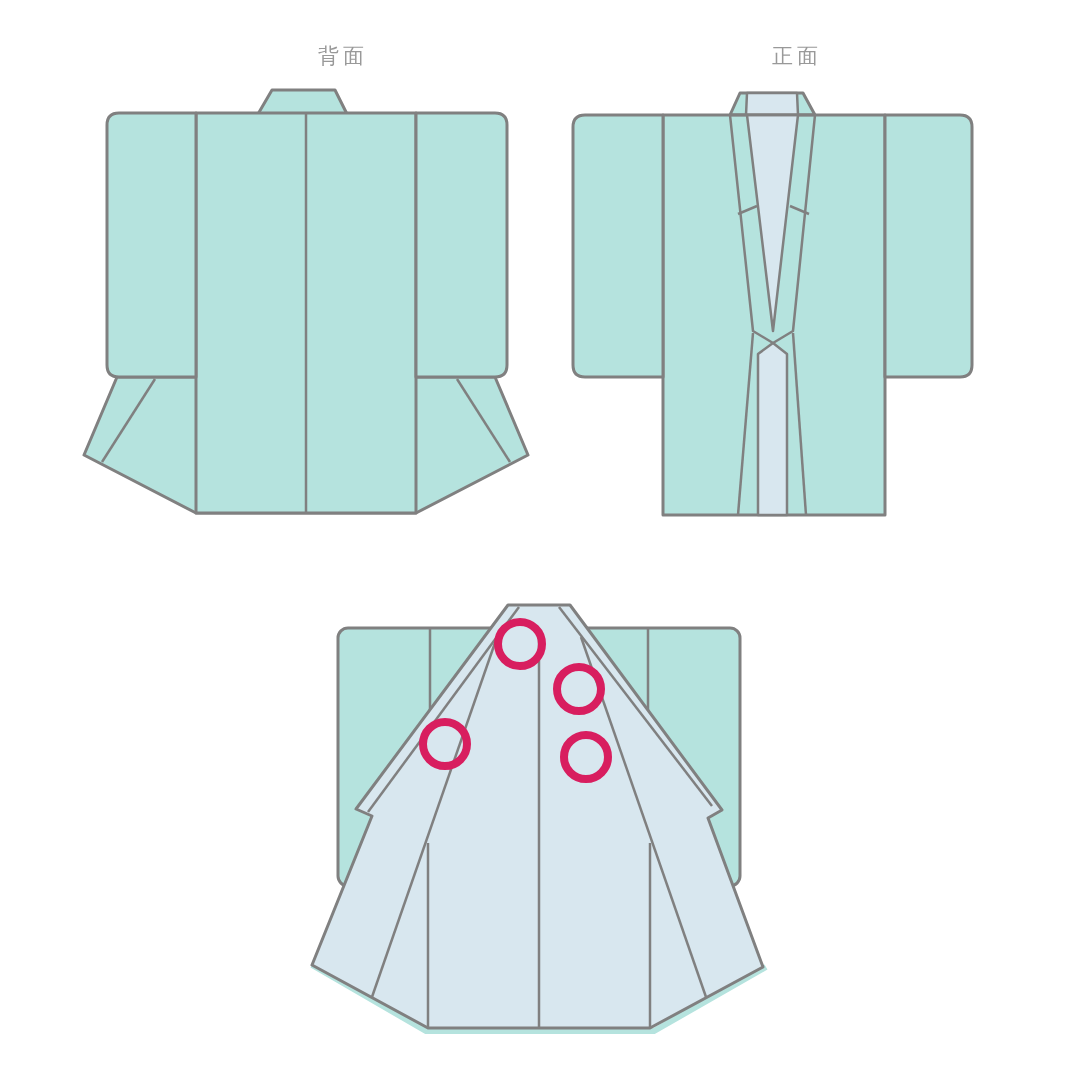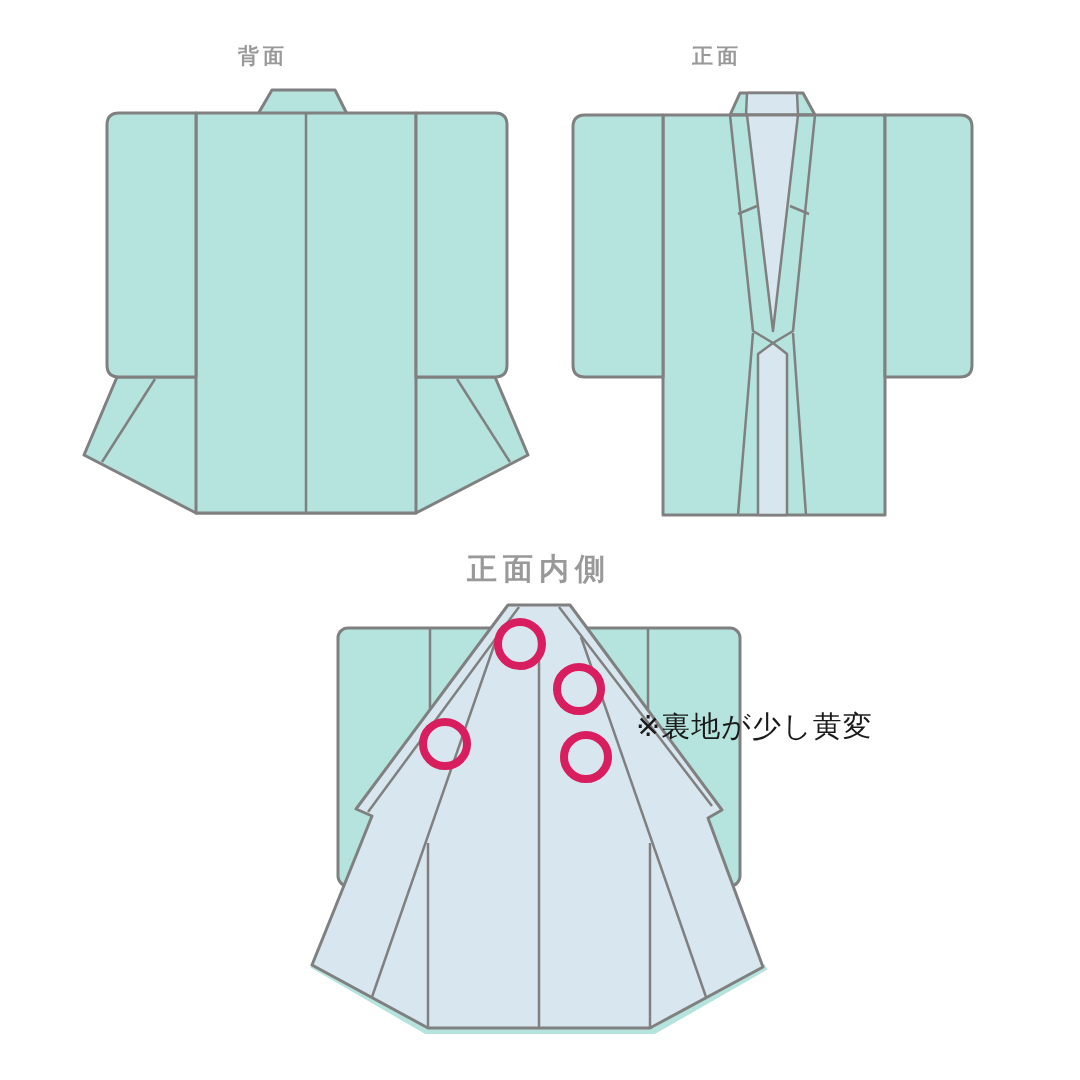--- a/index.html
+++ b/index.html
@@ -13,22 +13,22 @@
   }
   html,body{margin:0;padding:0;}
   body{
     width:1080px;height:1080px;background:var(--c-bg);
     font-family:"DejaVu Sans", sans-serif;
     position:relative;overflow:hidden;
   }
   .canvas{position:absolute;left:0;top:0;width:1080px;height:1080px;}
   svg{position:absolute;left:0;top:0;}
   .view-label{
-    position:absolute;color:var(--c-label);font-weight:bold;
-    text-align:left;white-space:nowrap;
+    position:absolute;color:var(--c-label);font-weight:normal;
+    text-align:right;white-space:nowrap;
   }
   .view-label.small{font-size:21px;letter-spacing:4px;}
   .view-label.large{font-size:30px;letter-spacing:6px;}
   .note-text{
     position:absolute;color:var(--c-note);font-size:29px;
     white-space:nowrap;letter-spacing:1px;
   }
   
   .outer-f{fill:var(--c-outer);stroke:var(--c-line);stroke-width:3;stroke-linejoin:round;}
   .lining-f{fill:var(--c-lining);stroke:var(--c-line);stroke-width:2.5;stroke-linejoin:round;}
@@ -87,16 +87,14 @@
           <circle cx="520" cy="644" r="22" stroke-width="8" class="marker-ring"></circle>
           <circle cx="579" cy="689" r="22" stroke-width="8" class="marker-ring"></circle>
           <circle cx="586" cy="757" r="22" stroke-width="8" class="marker-ring"></circle>
           <circle cx="445" cy="744" r="22" stroke-width="8" class="marker-ring"></circle>
         </g>
     </g>
   </svg>
 
   <div class="view-label small" style="left:238px;top:42px;width:130px;">背面</div>
   <div class="view-label small" style="left:692px;top:42px;width:130px;">正面</div>
-  <div class="view-label large" style="left:467px;top:549px;width:200px;">正面内側</div>
 
-  <div class="note-text" style="left:636px;top:707px;">※裏地が少し黄変</div>
 </div>
 
 </body></html>

